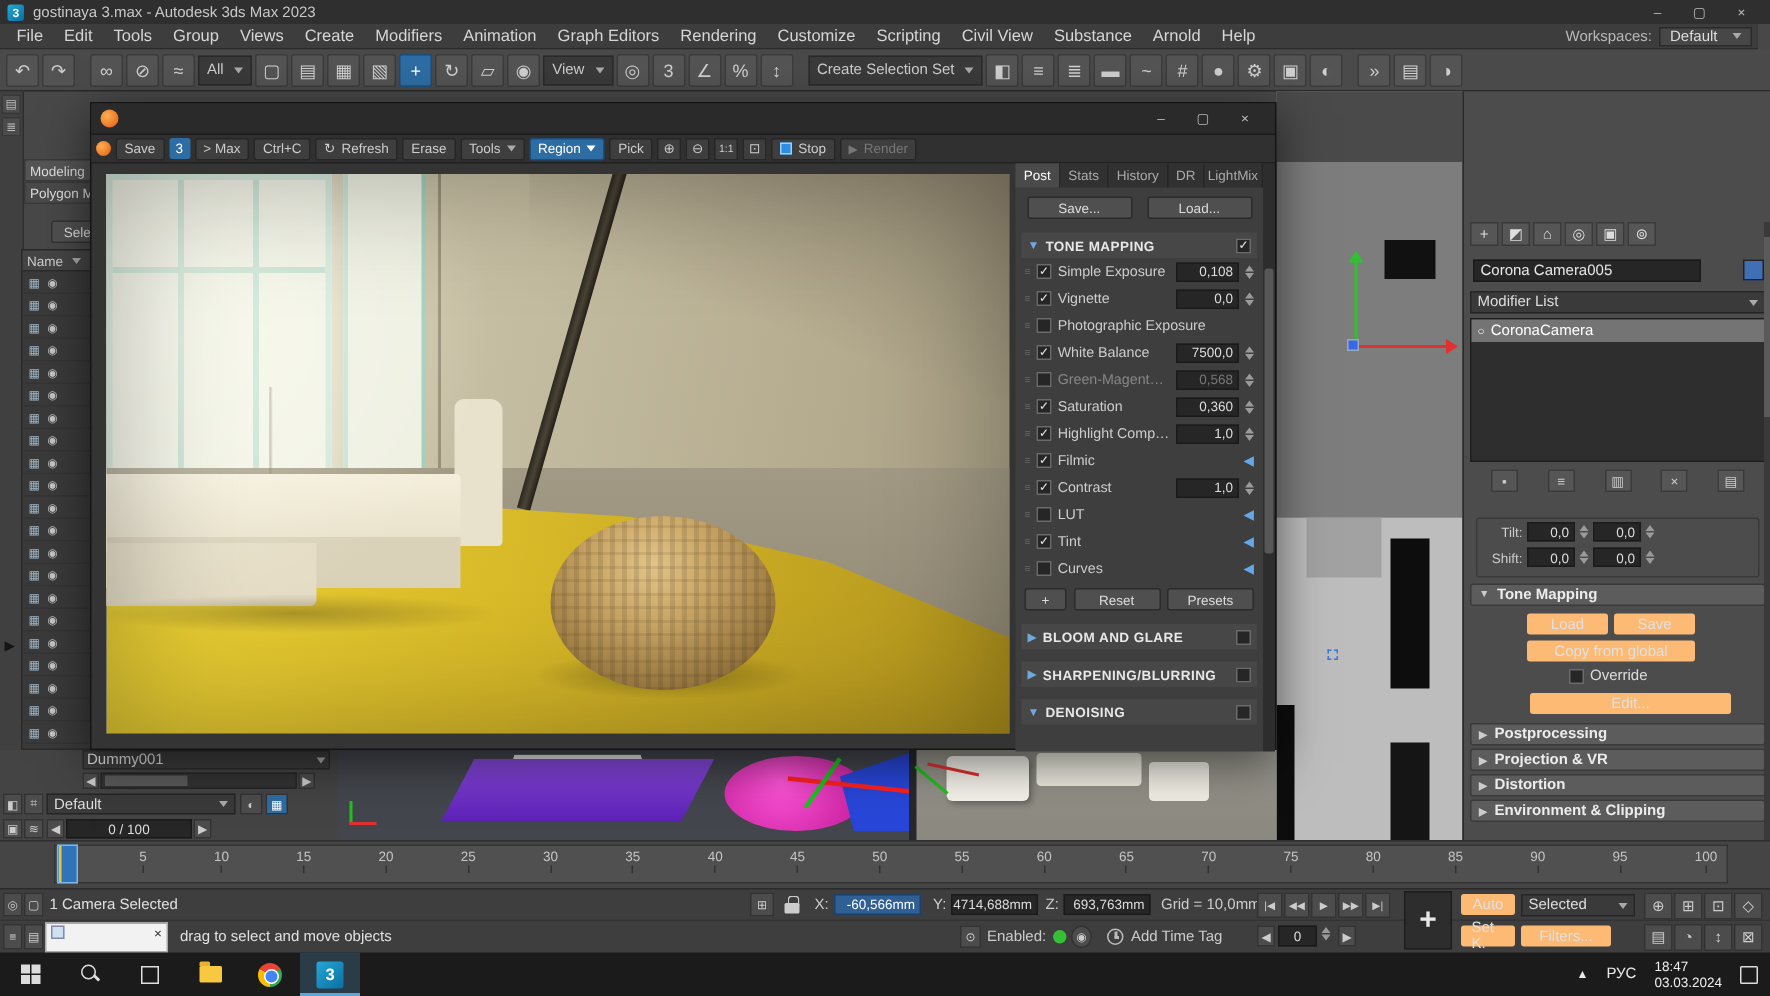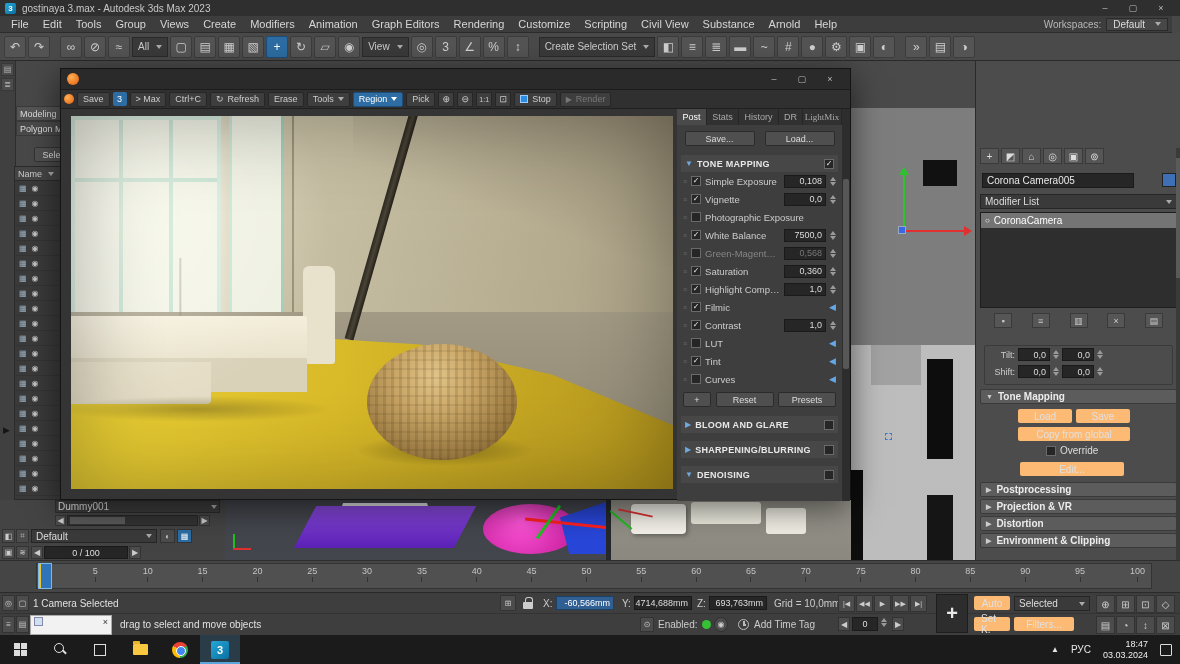--- a/index.html
+++ b/index.html
@@ -114,21 +114,21 @@
   .srch{width:13px;height:13px;position:relative}
   .srch::before{content:"";position:absolute;left:0;top:0;width:8px;height:8px;border:1.5px solid #e0e0e0;border-radius:50%}
   .srch::after{content:"";position:absolute;left:8px;top:8px;width:5px;height:1.5px;background:#e0e0e0;transform:rotate(45deg)}
   .tviewi{width:12px;height:12px;border:1.5px solid #e0e0e0}
   .folder{width:15px;height:11px;background:#f8c840;border-radius:1px;position:relative}
   .folder::before{content:"";position:absolute;top:-3px;left:0;width:7px;height:3px;background:#e8b430;border-radius:1px 1px 0 0}
   .chrome{width:16px;height:16px;border-radius:50%;background:conic-gradient(from -60deg,#ea4335 0 120deg,#34a853 0 240deg,#fbbc05 0 360deg);position:relative}
   .chrome::before{content:"";position:absolute;left:4px;top:4px;width:8px;height:8px;background:#4285f4;border:1.5px solid #fff;border-radius:50%}
   .maxico{width:18px;height:18px;background:linear-gradient(135deg,#25a8d8,#0a6fa0);color:#fff;font-weight:bold;font-size:11px;display:flex;align-items:center;justify-content:center;border-radius:2px}
   .tray{margin-left:auto;display:flex;align-items:center;gap:12px;padding-right:8px;color:#e8e8e8}
-  .clockblk{text-align:right;font-size:9px;line-height:11px;color:#eee}
+  .clockblk{font-size:9px;line-height:11px;color:#eee}
   .noti{width:12px;height:12px;border:1.5px solid #ddd;border-radius:1px}
 </style>
 </head>
 <body>
 
 <div class="screen">
 
   <div class="titlebar abs">
     <span class="appico">3</span>
     <span>gostinaya 3.max - Autodesk 3ds Max 2023</span>
@@ -418,21 +418,21 @@
         <span class="arr7">▼</span>
         <span>Tone Mapping</span>
       </div>
     <div class="cbtn abs" style="left:42px;top:348px;width:54px">Load</div>
     <div class="cbtn abs" style="left:100px;top:348px;width:54px">Save</div>
     <div class="cbtn abs" style="left:42px;top:366px;width:112px">Copy from global</div>
     <div class="abs" style="left:70px;top:384px;display:flex;align-items:center;gap:4px">
       <span class="cb"></span>
       <span>Override</span>
     </div>
-    <div class="cbtn abs" style="left:44px;top:401px;width:104px">Edit...</div>
+    <div class="cbtn abs" style="left:44px;top:401px;width:134px">Edit...</div>
     <div class="abs" style="right:0;top:87px;width:4px;height:412px;background:#3a3a3a">
         <div style="position:absolute;left:0;right:0;top:10px;height:120px;background:#5a5a5a"></div>
       </div>
   <div class="crout" style="top: 421px;">
         <span class="arr7">▶</span>
         <span>Postprocessing</span>
       </div>
       <div class="crout" style="top: 438px;">
         <span class="arr7">▶</span>
         <span>Projection &amp; VR</span>
@@ -514,21 +514,21 @@
       <div class="rs" style="left:0;top:0;width:260px;height:300px;background:radial-gradient(ellipse at 15% 35%,rgba(255,255,245,.5),transparent 70%)"></div>
       <div class="rs" style="left:0;top:0;width:602px;height:373px;box-shadow:inset 0 0 90px rgba(0,0,0,.32)"></div>
     </div>
 
     <div class="vfb-panel abs">
       <div class="vfb-tabs" id="vfb-tabs">
           <div class="vtab active" style="width: 30px;">Post</div>
           <div class="vtab" style="width: 32px;">Stats</div>
           <div class="vtab" style="width: 40px;">History</div>
           <div class="vtab" style="width: 24px;">DR</div>
-          <div class="vtab" style="width: 39px; font-family: Liberation Serif, serif;">LightMix</div>
+          <div class="vtab" style="width: 39px;">LightMix</div>
         </div>
       <div class="vfb-content">
         <div class="vfb-btnrow">
           <span class="pbtn" style="width:70px">Save...</span>
           <span class="pbtn" style="width:70px">Load...</span>
         </div>
         <div class="sec">
           <span class="arr">▼</span>
           <span class="t">TONE MAPPING</span>
           <span class="cb on"></span>

